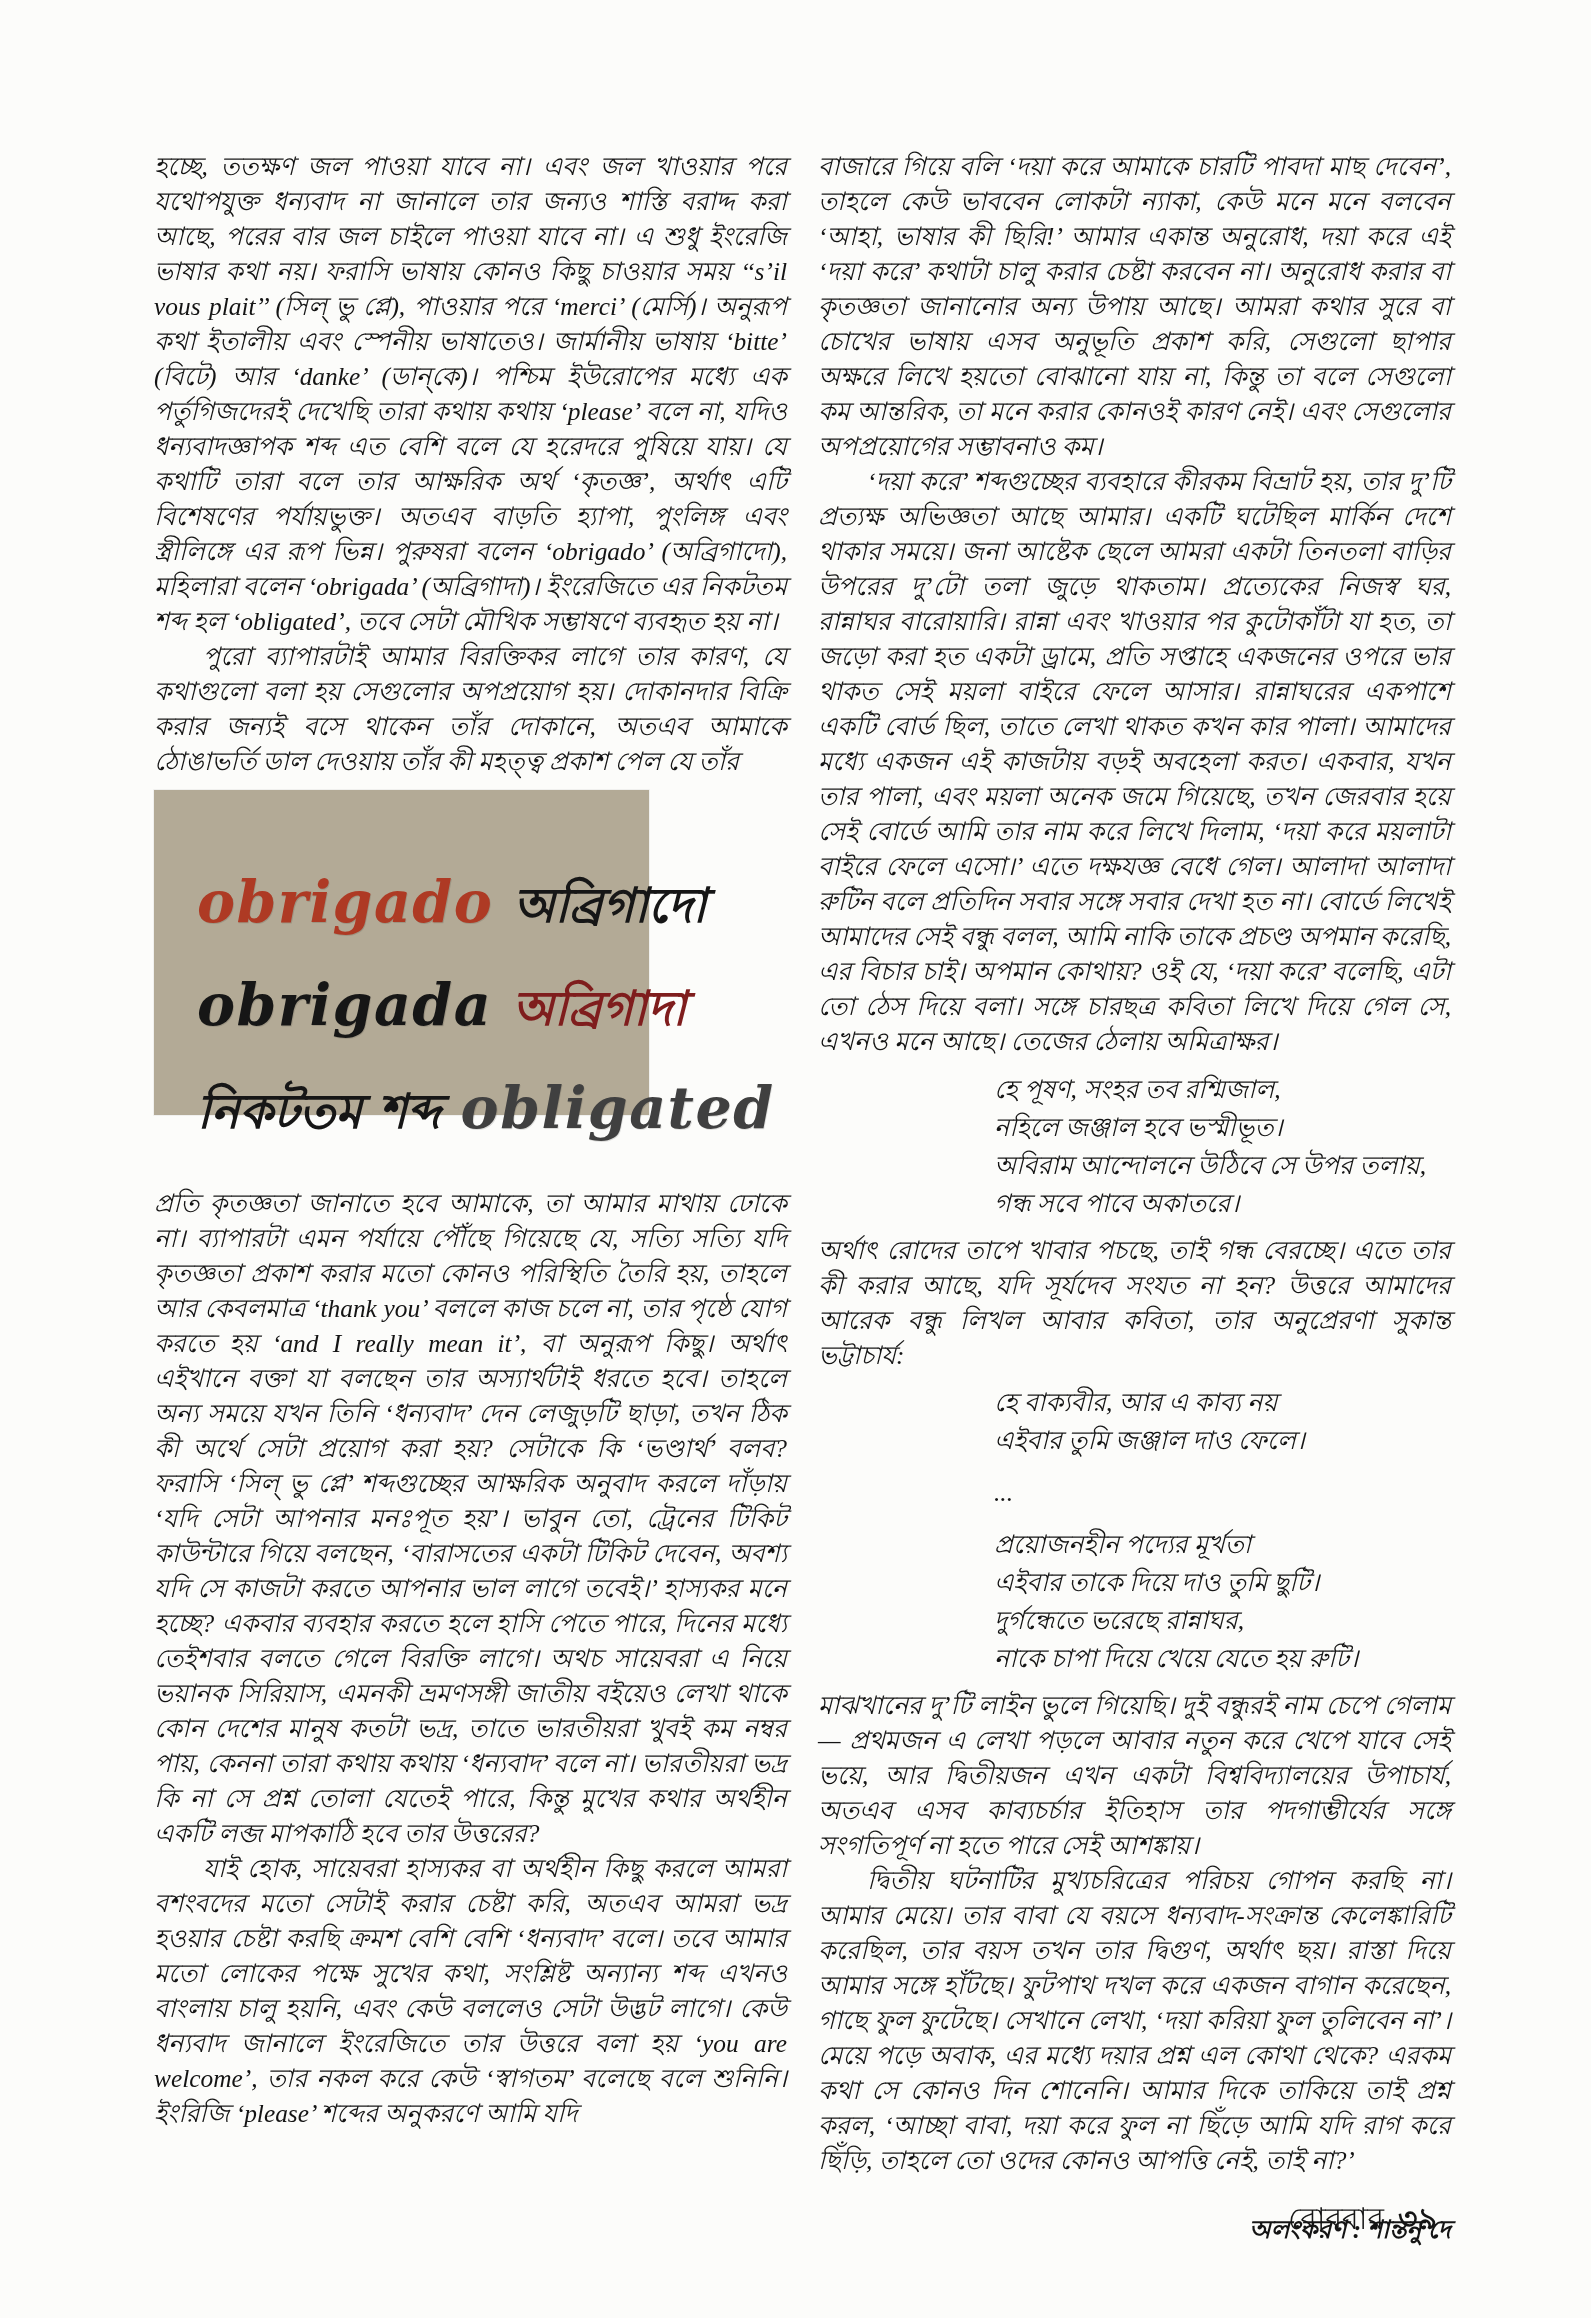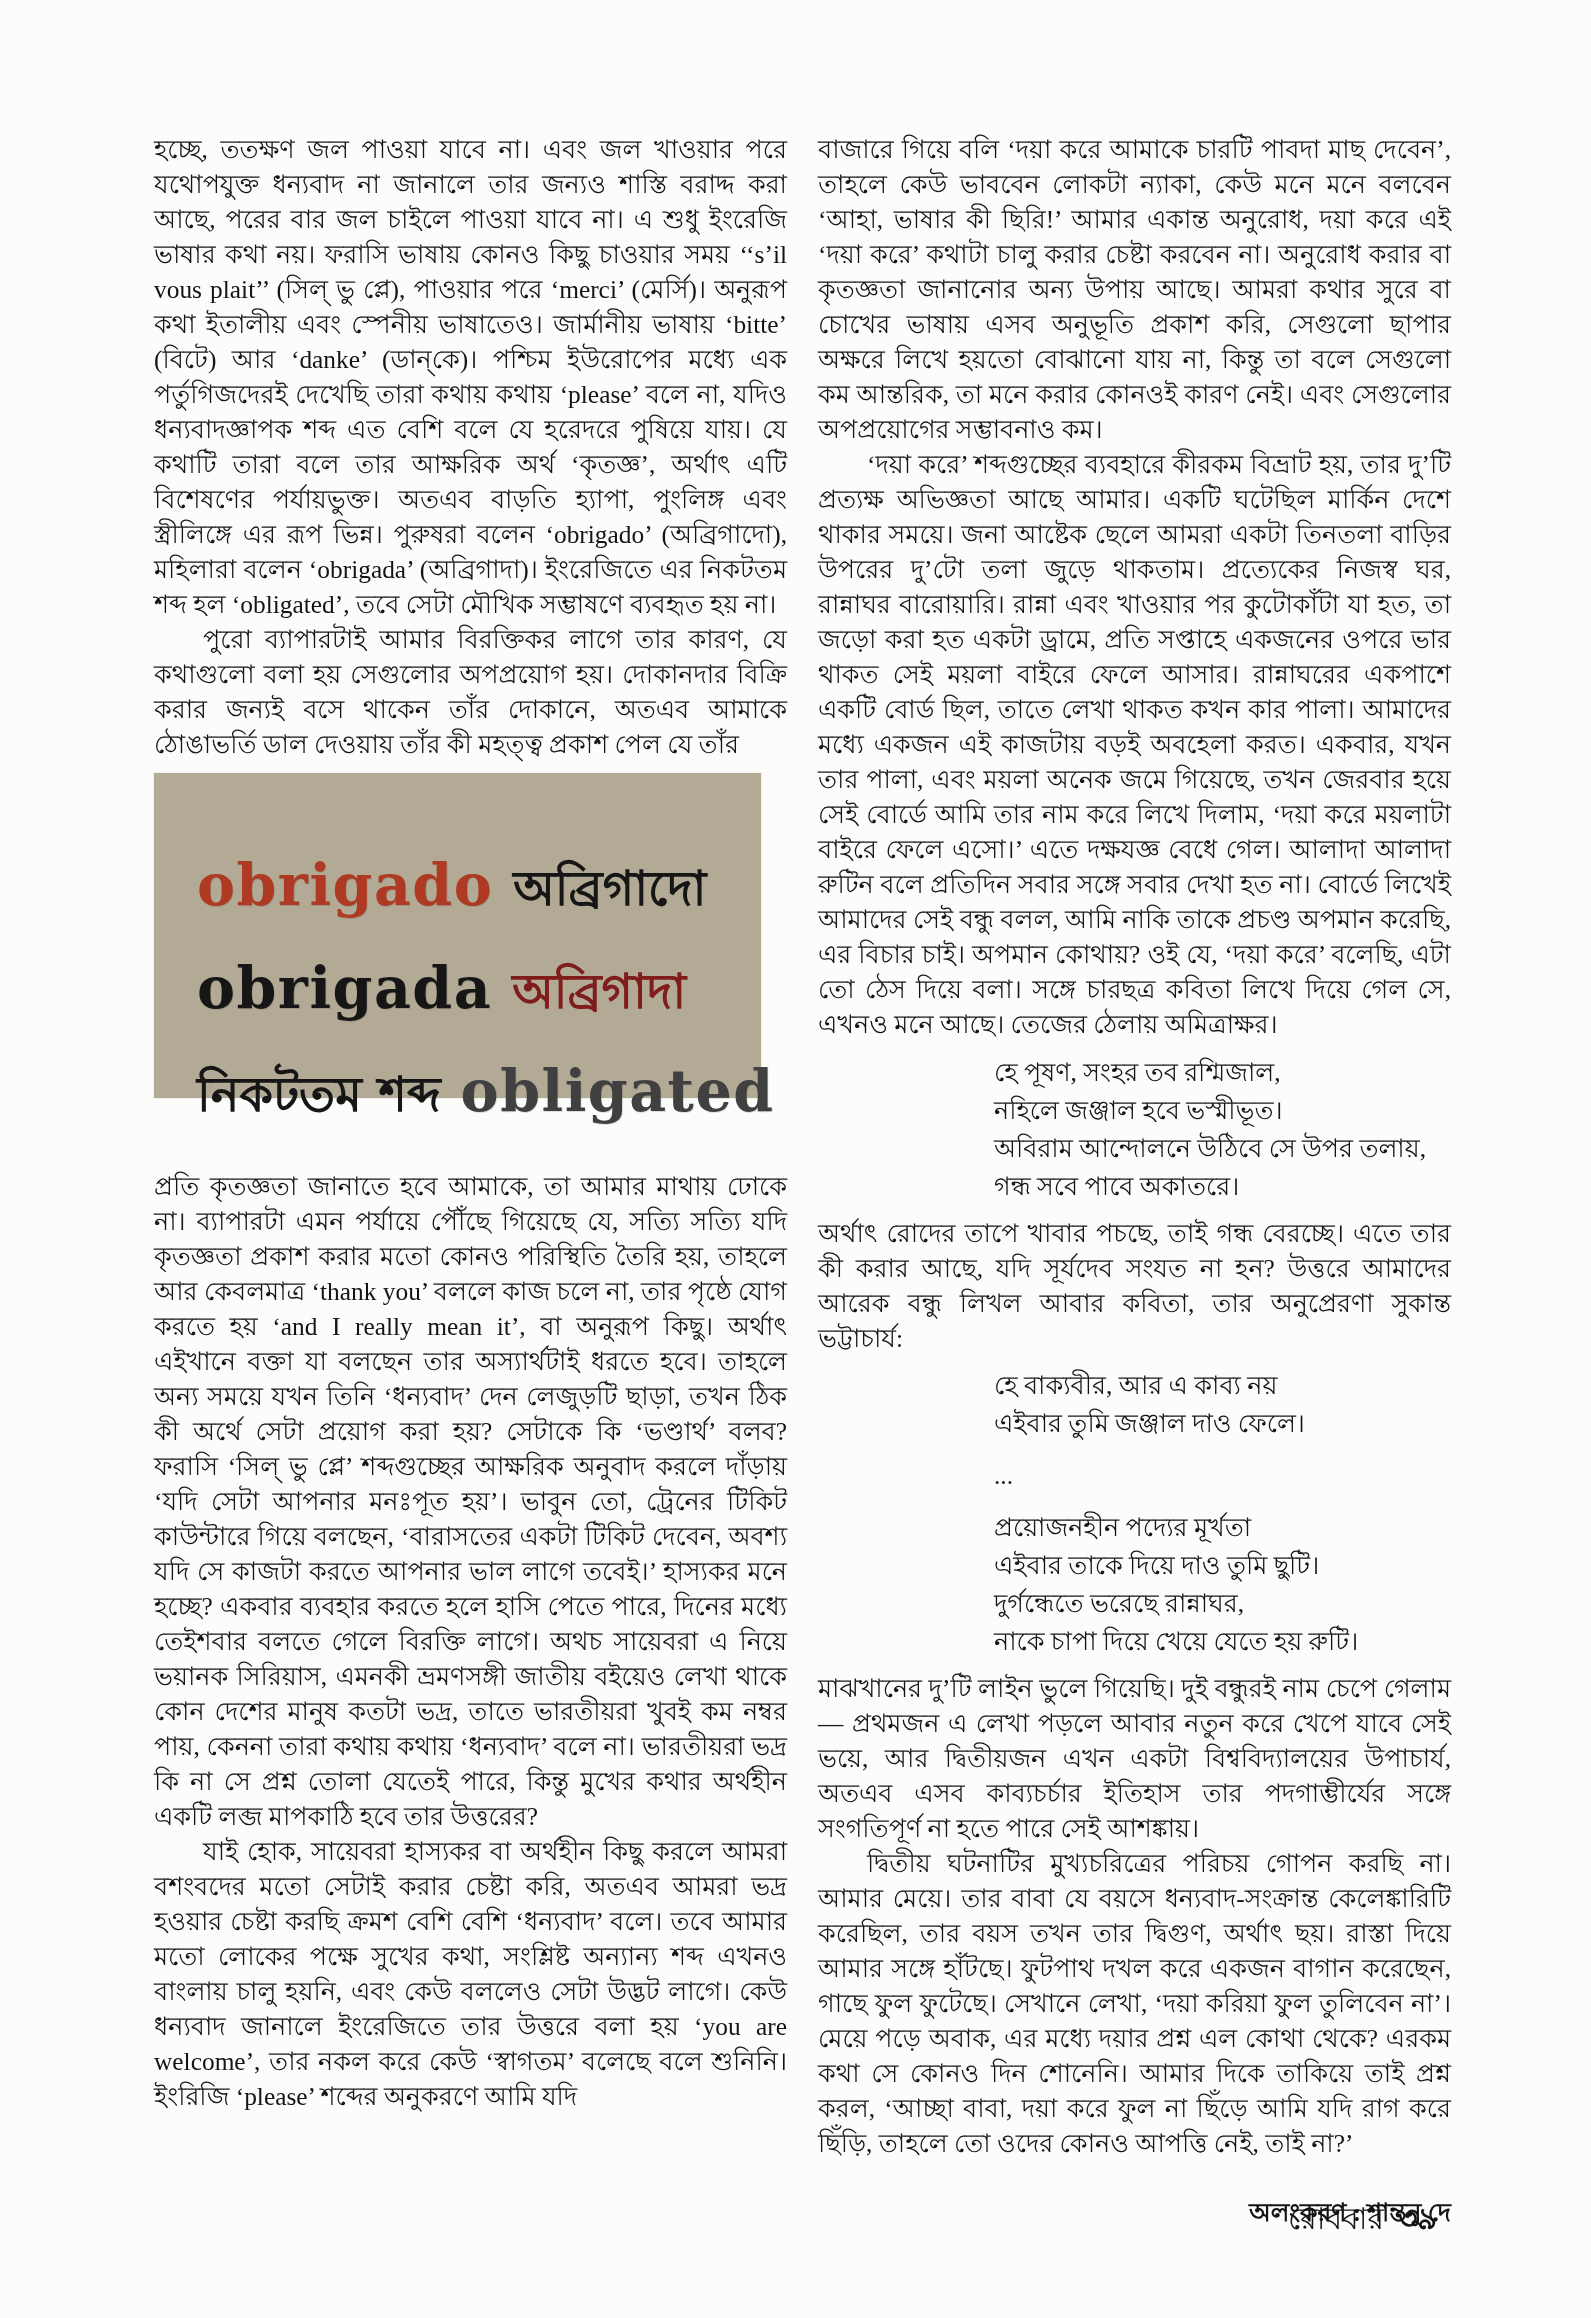--- a/index.html
+++ b/index.html
@@ -5,33 +5,34 @@
   html,body{margin:0;padding:0;background:#e8e8e6;}
   .page{
     position:relative;
     width:1591px;height:2319px;
     background:#fcfcfa;
     font-family:"Liberation Serif","DejaVu Serif",serif;
     color:#141414;
     overflow:hidden;
   }
   .col{
-    position:absolute;top:132px;
+    position:absolute;top:149px;
     width:633px;
     font-size:25.4px;
     line-height:35px;
     text-align:justify;
+    font-style:italic;
   }
   .col-left{left:154px;}
   .col-right{left:818px;}
   p.body-para{margin:0;padding:0;}
   p.indent{text-indent:49px;}
   
   .illustration{
-    width:607px;height:325px;
+    width:495px;height:325px;
     margin:10.8px 0 71px 0;
     box-sizing:border-box;
     padding:66px 0 0 43px;
     box-shadow:0 0 0 0.8px rgba(0,0,0,0.06);
   }
   .img-line{
     white-space:nowrap;
     line-height:91px;
     font-family:"DejaVu Serif","Liberation Serif",serif;
     font-weight:bold;

